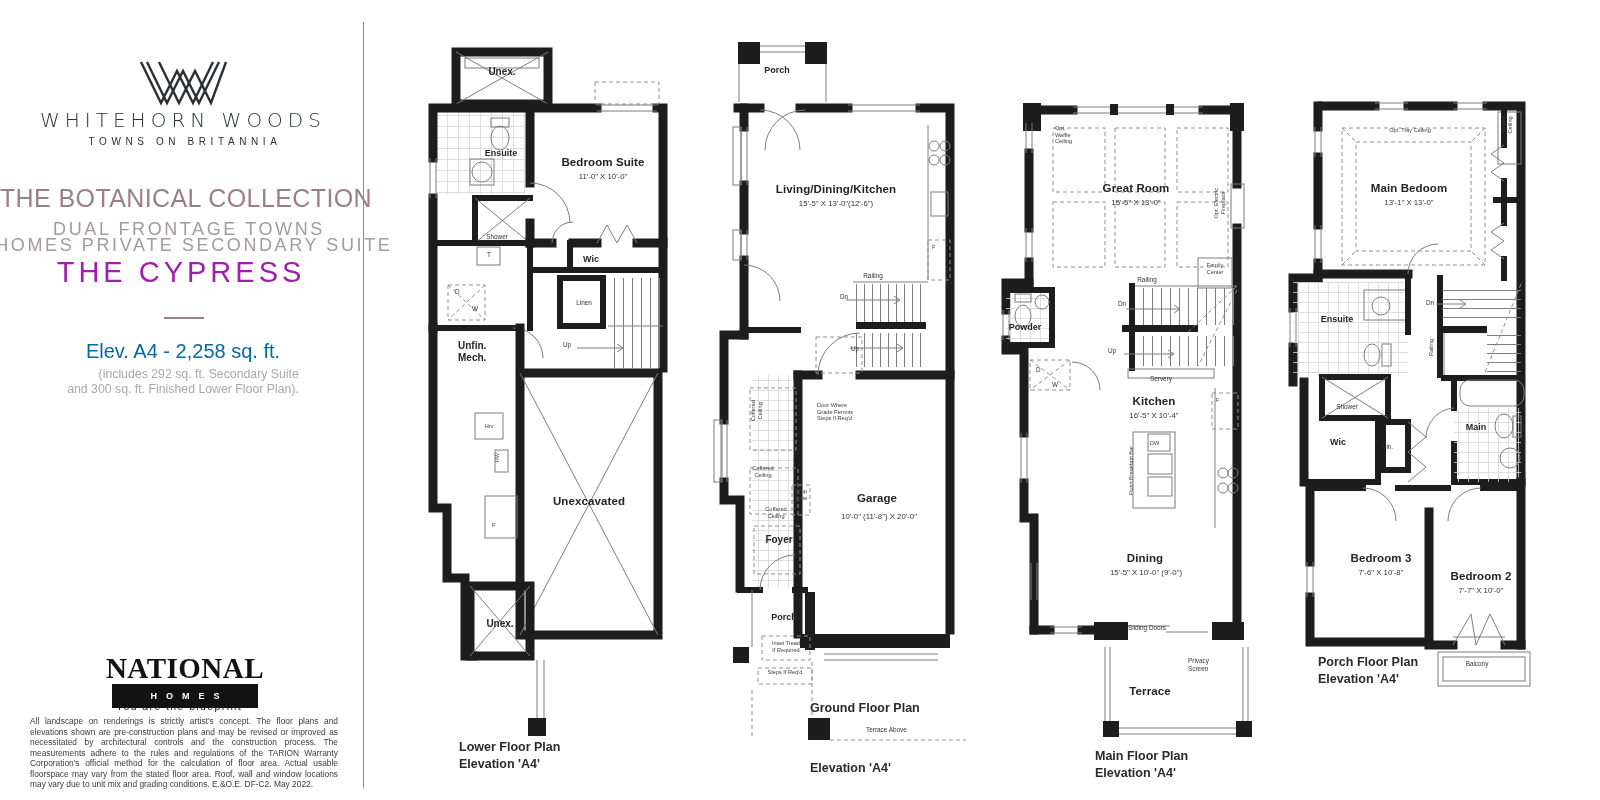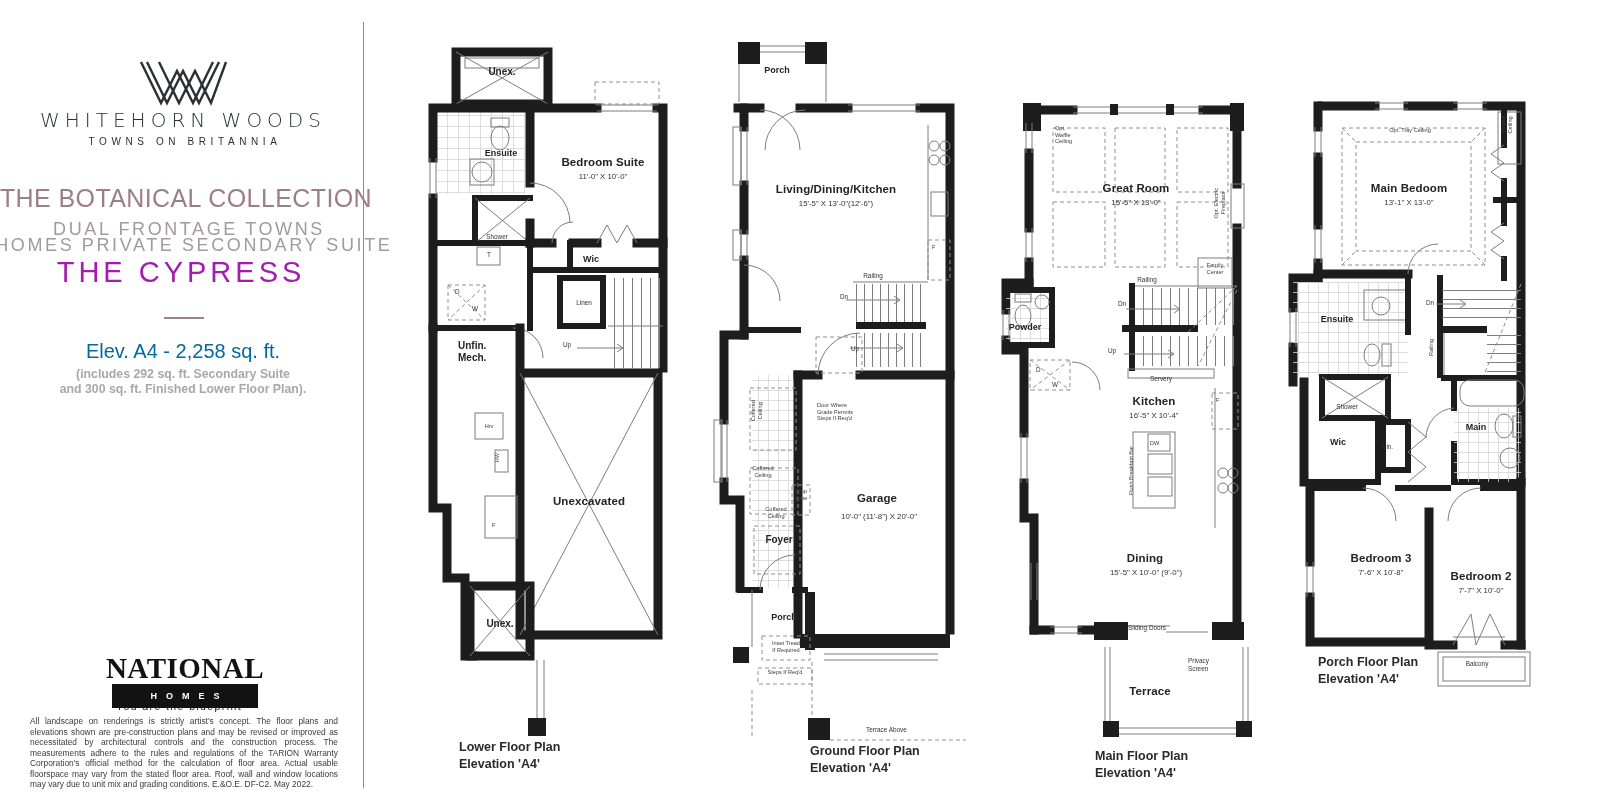--- a/index.html
+++ b/index.html
@@ -17,21 +17,21 @@
 .s5{font-size:5.6px;font-weight:400;color:#3a3a3a}
 .cap{font-size:12.5px;font-weight:600;color:#2a2a2a}
 
 .brand{position:absolute;font-family:"DejaVu Sans","Liberation Sans",sans-serif;font-weight:300;
   color:#2b3034;font-size:20px;letter-spacing:5px;white-space:nowrap}
 .tagline{position:absolute;font-weight:400;color:#2b3034;font-size:10px;letter-spacing:4.6px;white-space:nowrap}
 .collection{position:absolute;font-weight:300;font-size:25px;letter-spacing:.4px;white-space:nowrap}
 .subt{position:absolute;font-weight:400;font-size:18px;letter-spacing:2.6px;white-space:nowrap}
 .model{position:absolute;font-weight:300;font-size:29px;letter-spacing:4px;white-space:nowrap}
 .elev{position:absolute;font-weight:300;font-size:20px;white-space:nowrap}
-.elevnote{position:absolute;font-weight:700;font-size:12.3px;line-height:15px;text-align:center;white-space:pre-line}
+.elevnote{position:absolute;font-weight:400;font-size:12.3px;line-height:15px;text-align:right;white-space:pre-line}
 .natl{position:absolute;font-family:"Liberation Serif",serif;font-weight:700;font-size:29px;
   color:#121212;letter-spacing:.5px;white-space:nowrap}
 .homesbar{position:absolute;background:#121212;display:flex;align-items:center;justify-content:center}
 .homesbar span{color:#fff;font-size:9px;font-weight:700;letter-spacing:9px;text-indent:9px}
 .blueprint{position:absolute;font-weight:400;font-size:10.5px;color:#121212;letter-spacing:1.4px;white-space:nowrap}
 .disclaimer{position:absolute;font-size:8.4px;line-height:1.26;color:#3a3a3a;text-align:justify}
 .vdiv{position:absolute;width:1px;background:#9b8085}
 .hdiv{position:absolute;height:2px;background:#9c8289}
 
 .w{stroke:#1d1d1d;stroke-width:9;fill:none;stroke-linecap:square}
@@ -214,21 +214,21 @@
   <div class="lbl c s5" style="left:801px;top:488px">Drop
 Zone</div>
   <div class="lbl c s10" style="left:779px;top:534px">Foyer</div>
   <div class="lbl c s11" style="left:877px;top:492px">Garage</div>
   <div class="lbl c s8" style="left:879px;top:512px">10'-0" (11'-8") X 20'-0"</div>
   <div class="lbl c s9" style="left:784px;top:612px">Porch</div>
   <div class="lbl c s5" style="left:786px;top:640px">Inset Tread
 If Required</div>
   <div class="lbl c s5" style="left:785px;top:669px">Steps If Req'd</div>
   <div class="lbl s6" style="left:866px;top:726px">Terrace Above</div>
-  <div class="lbl cap" style="left:810px;top:744px">Ground Floor Plan</div>
+  <div class="lbl cap" style="left:810px;top:701px">Ground Floor Plan</div>
   <div class="lbl cap" style="left:810px;top:761px">Elevation 'A4'</div>
 
   <svg style="left:990px;top:88px" width="270" height="660" viewBox="0 0 270 660">
     <defs>
       <pattern id="pv3" width="9" height="10" patternUnits="userSpaceOnUse">
           <path d="M0.5,0 V10" class="t"></path>
         </pattern>
       <pattern id="tg3" width="10" height="10" patternUnits="userSpaceOnUse">
           <path d="M0.5,0 V10 M0,0.5 H10" stroke="#d6d6d6" stroke-width="0.8" fill="none"></path>
         </pattern>

